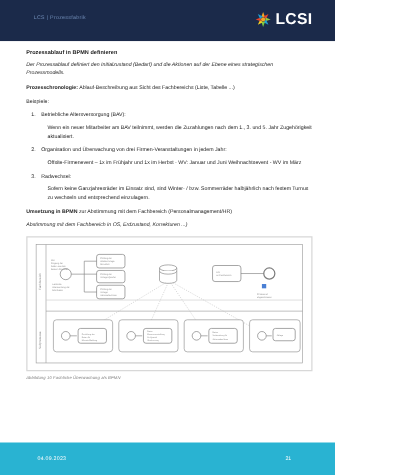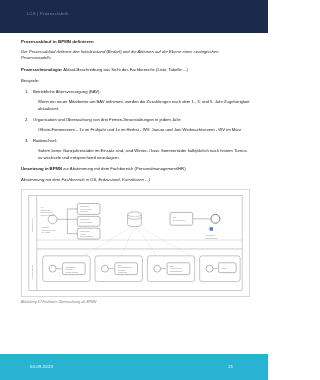--- a/index.html
+++ b/index.html
@@ -124,20 +124,36 @@
     right:35px; top:10px;
     font-size:4.2px;
     color:#ffffff;
   }
 </style>
 </head>
 <body>
 
 <div class="header">
   <div class="header-title">LCS | Prozessfabrik</div>
+  <div class="logo-wrap">
+    <svg class="logo-mark" viewBox="0 0 40 40">
+      <g transform="translate(20,20)">
+        <path d="M0,-16 L4,-5 L-4,-5 Z" fill="#f5a623" transform="rotate(0)"></path>
+        <path d="M0,-16 L4,-5 L-4,-5 Z" fill="#e8452c" transform="rotate(45)"></path>
+        <path d="M0,-16 L4,-5 L-4,-5 Z" fill="#9bc93c" transform="rotate(90)"></path>
+        <path d="M0,-16 L4,-5 L-4,-5 Z" fill="#1f9ed4" transform="rotate(135)"></path>
+        <path d="M0,-16 L4,-5 L-4,-5 Z" fill="#7ac943" transform="rotate(180)"></path>
+        <path d="M0,-16 L4,-5 L-4,-5 Z" fill="#f5d020" transform="rotate(225)"></path>
+        <path d="M0,-16 L4,-5 L-4,-5 Z" fill="#e8452c" transform="rotate(270)"></path>
+        <path d="M0,-16 L4,-5 L-4,-5 Z" fill="#1f9ed4" transform="rotate(315)"></path>
+        <circle cx="0" cy="0" r="4.5" fill="#f5a623"></circle>
+      </g>
+    </svg>
+    <div class="logo-text">LCSI</div>
+  </div>
 </div>
 
 <div class="page">
 
   <div class="h-title">Prozessablauf in BPMN definieren</div>
 
   <div class="para italic">Der Prozessablauf definiert den Initialzustand (Bedarf) und die Aktionen auf der Ebene eines strategischen Prozessmodells.</div>
 
   <div class="para">
     <span class="lead">Prozesschronologie:</span><span> Ablauf-Beschreibung aus Sicht des Fachbereichs (Liste, Tabelle ...)</span>

